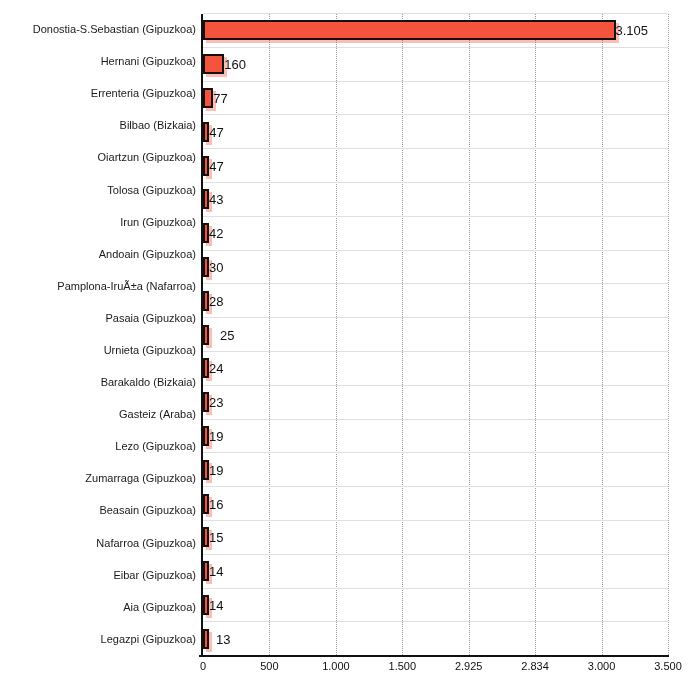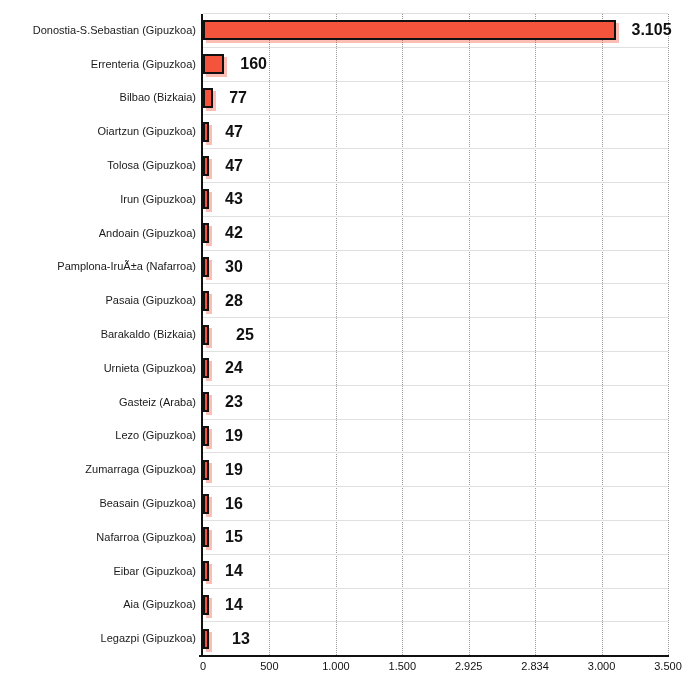--- a/index.html
+++ b/index.html
@@ -35,24 +35,23 @@
     position: absolute; left: 0; top: 50%;
     transform: translateY(-50%);
     height: 20px; min-width: 6px;
     background: #f5543c;
     border: 2px solid #111111;
     box-shadow: 3px 3px 0 rgba(245, 84, 60, 0.38);
   }
   .value-label {
     position: absolute; top: 50%;
     transform: translateY(-50%);
-    font-size: 16px; color: #111111;
+    font-size: 13px; color: #111111;
     white-space: nowrap; line-height: 1;
-    padding-left: 16px;
-    font-weight: bold;
+    padding-left: 0;
   }
   .y-axis-line {
     position: absolute; left: -2px; top: 0; bottom: -1px;
     width: 2px; background: #111111;
   }
   .x-axis-line {
     position: absolute; left: -4px; right: -1px; bottom: -2px;
     height: 2px; background: #111111;
   }
   
@@ -74,30 +73,31 @@
     font-size: 11px; color: #111111;
     white-space: nowrap; line-height: 1.2;
   }
 </style>
 </head>
 <body>
 
 <div class="canvas">
   <div class="cat-labels" id="cat-labels">
       <div class="cat-label">Donostia-S.Sebastian (Gipuzkoa)</div>
+      <div class="cat-label">Hernani (Gipuzkoa)</div>
       <div class="cat-label">Errenteria (Gipuzkoa)</div>
       <div class="cat-label">Bilbao (Bizkaia)</div>
       <div class="cat-label">Oiartzun (Gipuzkoa)</div>
       <div class="cat-label">Tolosa (Gipuzkoa)</div>
       <div class="cat-label">Irun (Gipuzkoa)</div>
       <div class="cat-label">Andoain (Gipuzkoa)</div>
       <div class="cat-label">Pamplona-IruÃ±a (Nafarroa)</div>
       <div class="cat-label">Pasaia (Gipuzkoa)</div>
+      <div class="cat-label">Urnieta (Gipuzkoa)</div>
       <div class="cat-label">Barakaldo (Bizkaia)</div>
-      <div class="cat-label">Urnieta (Gipuzkoa)</div>
       <div class="cat-label">Gasteiz (Araba)</div>
       <div class="cat-label">Lezo (Gipuzkoa)</div>
       <div class="cat-label">Zumarraga (Gipuzkoa)</div>
       <div class="cat-label">Beasain (Gipuzkoa)</div>
       <div class="cat-label">Nafarroa (Gipuzkoa)</div>
       <div class="cat-label">Eibar (Gipuzkoa)</div>
       <div class="cat-label">Aia (Gipuzkoa)</div>
       <div class="cat-label">Legazpi (Gipuzkoa)</div>
     </div>
   <div class="plot">

